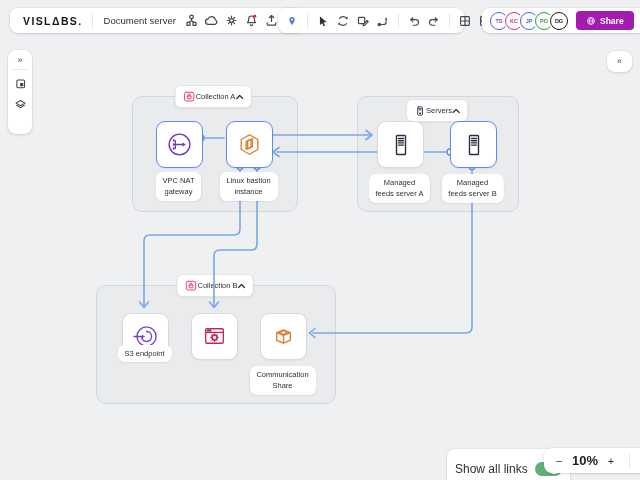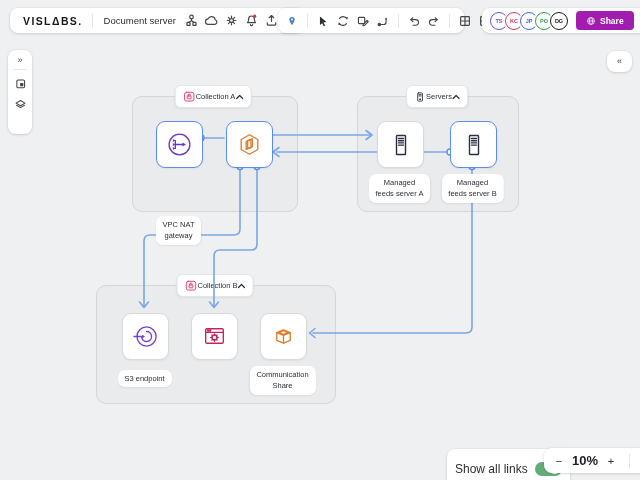--- a/index.html
+++ b/index.html
@@ -207,21 +207,21 @@
     <svg width="13" height="13" viewBox="0 0 16 16" style="stroke:#e0487e;fill:none;stroke-width:1.2;stroke-linecap:round;stroke-linejoin:round;">
         <rect x="2.2" y="2.8" width="11.6" height="10.8" rx="2.4" fill="rgba(224,72,126,0.08)"></rect>
         <rect x="5.6" y="7.4" width="4.8" height="3.4" rx="0.8"></rect>
         <path d="M6.7,7.4 V6.2 a1.3,1.3 0 0 1 2.6,0 V7.4"></path>
       </svg>
     <span>Collection A</span>
     <svg width="8" height="6" viewBox="0 0 8 6" style="stroke:#2b3036;fill:none;stroke-width:1.2;stroke-linecap:round;stroke-linejoin:round;">
         <polyline points="1,4.5 4,1.5 7,4.5"></polyline>
       </svg>
   </div>
-  <div class="ghead" style="left:437px;top:85px;">
+  <div class="ghead" style="left:437px;top:99px;">
     <svg width="12" height="12" viewBox="0 0 16 16" style="stroke:#2b3340;fill:none;stroke-width:1.2;stroke-linecap:round;stroke-linejoin:round;">
         <rect x="4.8" y="2.5" width="6.4" height="11" rx="1"></rect>
         <line x1="6.5" y1="4.8" x2="9.5" y2="4.8"></line>
         <line x1="6.5" y1="6.6" x2="9.5" y2="6.6"></line>
         <circle cx="8" cy="11" r="0.7" fill="#2b3340"></circle>
       </svg>
     <span>Servers</span>
     <svg width="8" height="6" viewBox="0 0 8 6" style="stroke:#2b3036;fill:none;stroke-width:1.2;stroke-linecap:round;stroke-linejoin:round;">
         <polyline points="1,4.5 4,1.5 7,4.5"></polyline>
       </svg>
@@ -313,27 +313,29 @@
   </div>
   <div class="node" style="left:260px;top:313px;">
     <svg width="27" height="27" viewBox="0 0 26 26" style="stroke:#dd7e2e;fill:none;stroke-width:1.3;stroke-linecap:round;stroke-linejoin:round;">
         <path d="M6.5,9.3 L13,6.6 L19.5,9.3 L19.5,16.7 L13,19.4 L6.5,16.7 Z"></path>
         <path d="M6.5,9.3 L13,12 L19.5,9.3"></path>
         <path d="M13,12 V19.4"></path>
         <path d="M8.6,9.2 L13,7.4 L17.4,9.2 L13,11 Z"></path>
       </svg>
   </div>
 
-  <div class="nlabel" style="left:178.5px;top:172px;margin-top:44px;">VPC NAT
+  <div class="nlabel" style="left:178.5px;top:172px;">VPC NAT
 gateway</div>
+  <div class="nlabel" style="left:248.5px;top:172px;">Linux bastion
+instance</div>
   <div class="nlabel" style="left:399.5px;top:174px;">Managed
 feeds server A</div>
   <div class="nlabel" style="left:472.5px;top:174px;">Managed
 feeds server B</div>
-  <div class="nlabel" style="left:144.5px;top:370px;">S3 endpoint</div>
+  <div class="nlabel" style="left:144.5px;top:345px;">S3 endpoint</div>
   <div class="nlabel" style="left:282.5px;top:366px;">Communication
 Share</div>
 
   <div class="pill links-pill" style="left:447px;top:449px;height:23px;">
     <span>Show all links</span>
     <div class="tgl"></div>
   </div>
   <div class="pill zoom-pill" style="left:544px;top:448px;height:25px;">
     <div class="zbtn">−</div>
     <div class="zlevel">10%</div>

